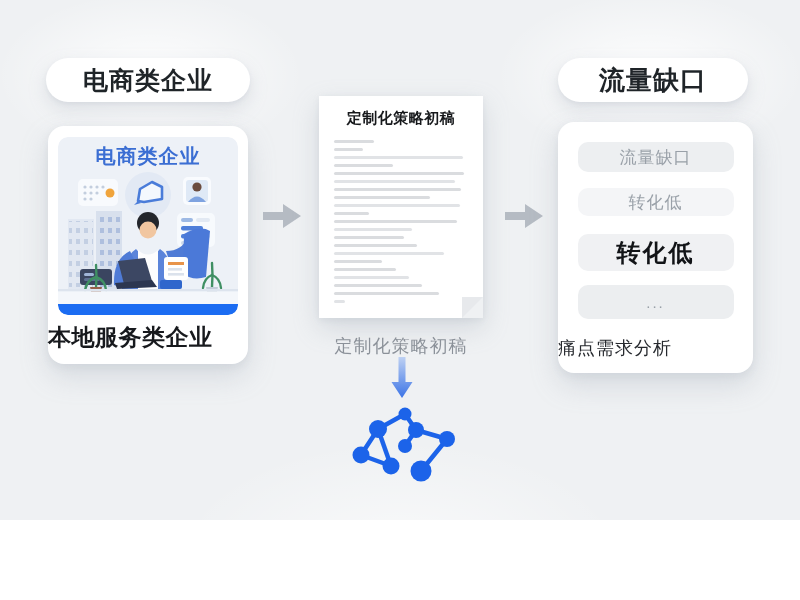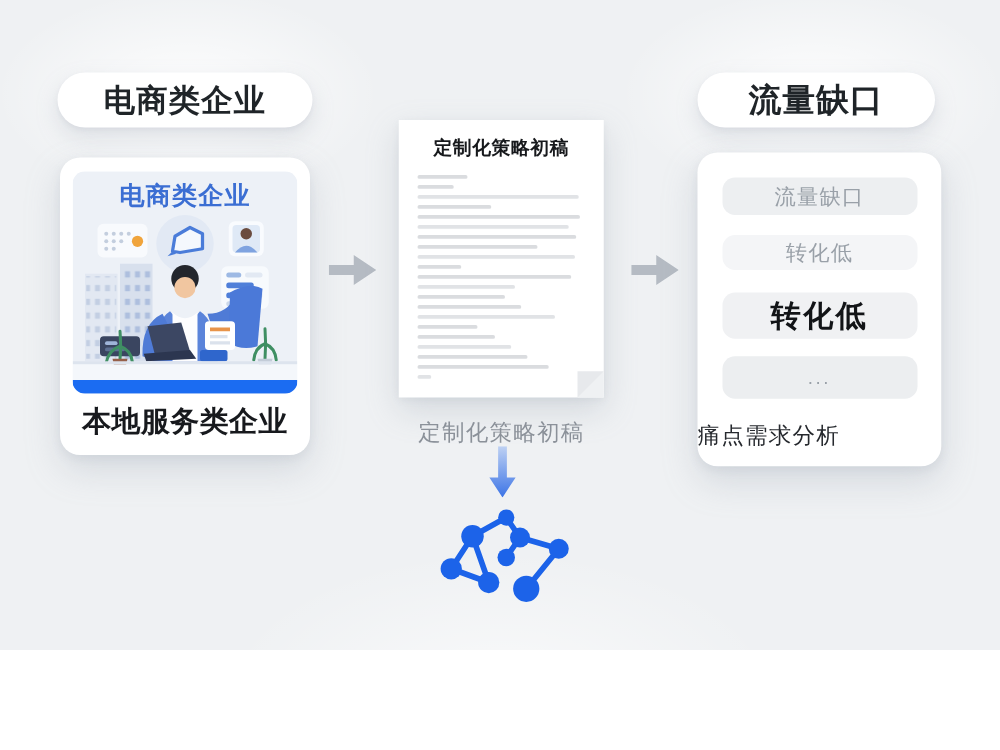--- a/index.html
+++ b/index.html
@@ -23,21 +23,21 @@
   #badge-right{left:558px;width:190px;font-size:26px;}
   
   .card{
     position:absolute;background:#ffffff;border-radius:16px;
     box-shadow:0 12px 28px rgba(148,158,173,.28), 0 3px 8px rgba(148,158,173,.14);
   }
   #card-left{left:48px;top:126px;width:200px;height:238px;}
   .illus-wrap{position:absolute;left:10px;top:11px;width:180px;height:178px;border-radius:10px;overflow:hidden;}
   .illus-title{position:absolute;left:0;right:0;top:6px;text-align:center;z-index:2;
     color:#3b6ed3;font-weight:700;font-size:20px;letter-spacing:1px;}
-  .card-caption{position:absolute;left:0;right:0;bottom:11px;text-align:center;
+  .card-caption{position:absolute;left:0;right:0;bottom:11px;
     font-size:23px;font-weight:700;color:#17191d;letter-spacing:.5px;}
   
   .flow-arrow{position:absolute;top:204px;width:38px;height:24px;}
   #flow-arrow-1{left:263px;}
   #flow-arrow-2{left:505px;}
   
   #paper{position:absolute;left:319px;top:96px;width:164px;height:222px;background:#ffffff;
     box-shadow:0 10px 24px rgba(148,158,173,.30), 0 2px 6px rgba(148,158,173,.15);}
   #paper::after{content:"";position:absolute;right:0;bottom:0;width:21px;height:21px;
     background:linear-gradient(135deg,#e7e9ec 49.5%,#eff1f3 50.5%);}

